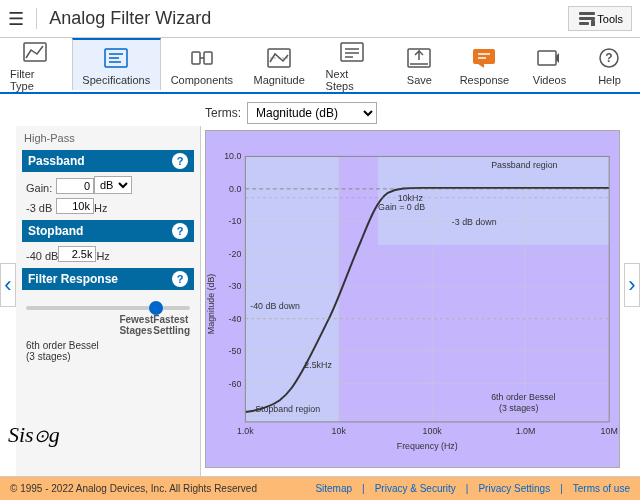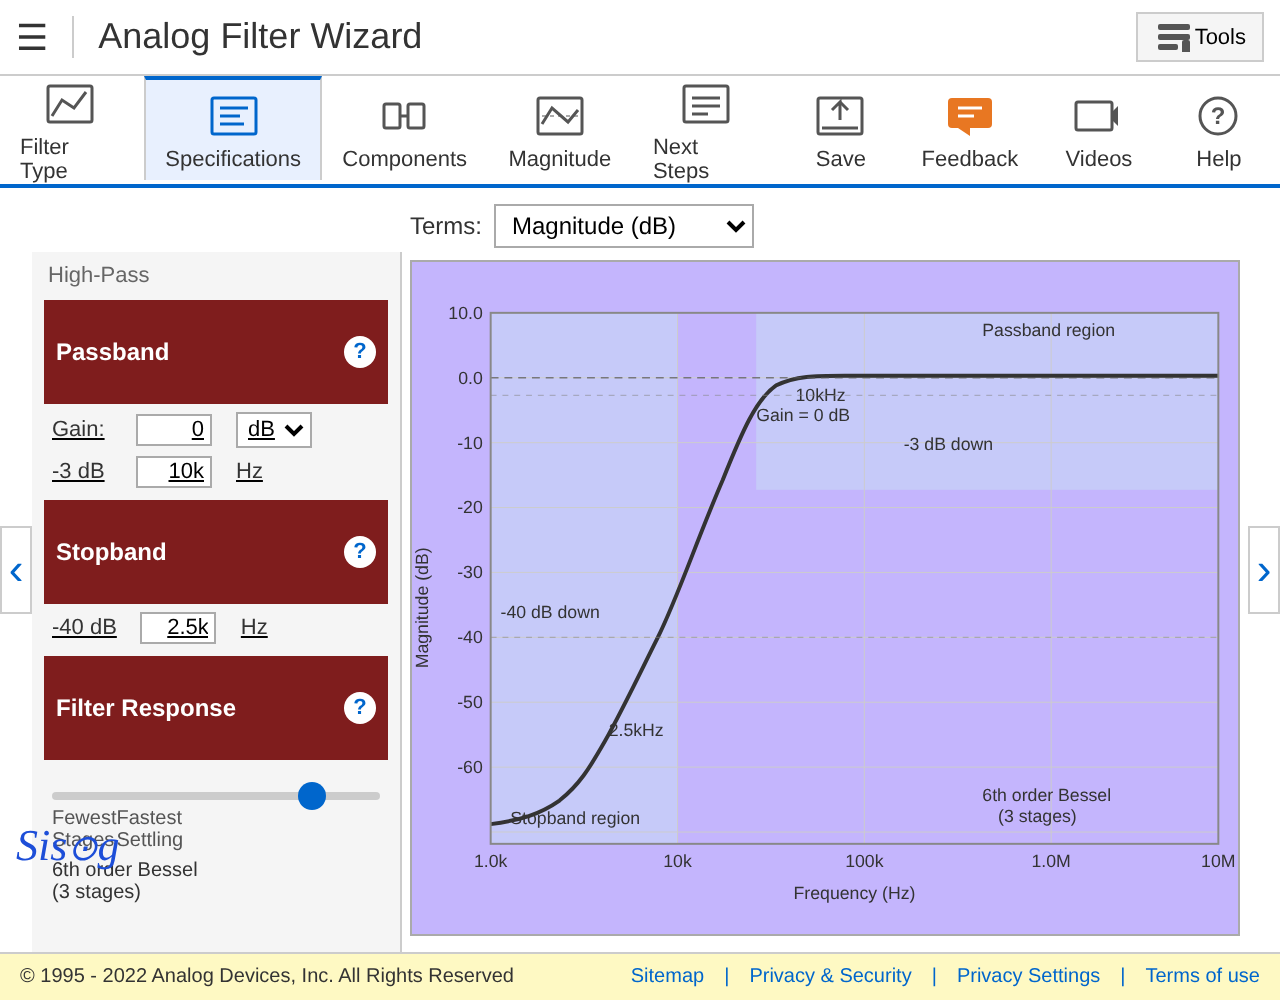--- a/index.html
+++ b/index.html
@@ -69,36 +69,36 @@
     #left-panel {
       width: 185px; min-width: 185px;
       background: #f5f5f5;
       border-right: 1px solid #ccc;
       padding: 6px;
       overflow-y: auto;
       position: relative;
     }
     .panel-title { font-size: 11px; color: #666; margin-bottom: 4px; padding-left: 2px; }
     .section-header {
-      background: #7f1d1d;
+      background: #0369a1;
       color: white;
-      padding: 18px 6px;
+      padding: 3px 6px;
       font-size: 12px;
       font-weight: bold;
       display: flex; align-items: center; justify-content: space-between;
       margin-bottom: 4px;
       margin-top: 6px;
     }
     .section-header .help-btn {
       width: 16px; height: 16px; border-radius: 50%;
       background: white; color: #0066cc;
       display: flex; align-items: center; justify-content: center;
       font-size: 11px; font-weight: bold; cursor: pointer;
     }
-    .param-row { display: flex; align-items: center; margin-bottom: 4px; gap: 12px; padding-left: 4px; text-decoration: underline; }
+    .param-row { display: flex; align-items: flex-end; margin-bottom: 4px; gap: 0; padding-left: 4px; }
     .param-label { font-size: 11px; color: #333; min-width: 30px; }
     .param-value {
       border: 1px solid #aaa; background: white;
       padding: 1px 3px; font-size: 11px; width: 38px; text-align: right;
     }
     .param-unit {
       font-size: 11px; color: #333;
     }
     .param-unit-select {
       border: 1px solid #aaa; background: white; font-size: 11px;
@@ -106,21 +106,21 @@
     }
     .slider-container { padding: 4px 4px 0 4px; }
     .slider-track {
       width: 100%; height: 4px; background: #ccc; border-radius: 2px;
       position: relative; margin: 8px 0 4px;
     }
     .slider-thumb {
       width: 14px; height: 14px; background: #0066cc; border-radius: 50%;
       position: absolute; top: -5px; left: 75%; cursor: pointer;
     }
-    .slider-labels { display: flex; justify-content: flex-start; font-size: 10px; color: #555; }
+    .slider-labels { display: flex; justify-content: flex-end; font-size: 10px; color: #555; font-weight: bold; }
     .filter-desc { font-size: 10px; color: #333; padding: 4px 4px 0; }
 
     
     #chart-area {
       flex: 1;
       padding: 8px 8px 8px 4px;
       background: white;
       position: relative;
     }
     .view-select-row { display: flex; align-items: center; margin-bottom: 6px; gap: 6px; }
@@ -133,40 +133,40 @@
       border: 1px solid #aaa;
       background: #c4b5fd;
       position: relative;
       width: 100%;
       height: calc(100% - 28px);
     }
     svg.chart { width: 100%; height: 100%; }
 
     
     #footer {
-      background: #fef9c3;
+      background: #fdba74;
       border-top: 1px solid #ccc;
       height: 24px;
       display: flex; align-items: center;
       padding: 0 10px;
       font-size: 10px; color: #333;
       justify-content: space-between;
     }
     .footer-links { display: flex; gap: 10px; }
     .footer-links span { cursor: pointer; color: #0066cc; }
     .footer-sep { color: #aaa; }
 
     
     .watermark {
       position: absolute;
-      bottom: 40px;
+      bottom: 28px;
       left: 8px;
       font-size: 22px;
       font-family: Georgia, serif;
-      color: #1d4ed8;
+      color: #000000;
       font-style: italic;
     }
 
     
     .outer-nav {
       position: absolute;
       top: 50%;
       transform: translateY(-50%);
       font-size: 22px;
       color: #0066cc;
@@ -269,21 +269,21 @@
 
   <div class="toolbar-item">
     <div class="icon-box">
       <svg viewBox="0 0 28 24">
           <rect x="3" y="3" width="22" height="15" rx="2" fill="#e87722"></rect>
           <polygon points="8,18 14,22 14,18" fill="#e87722"></polygon>
           <line x1="8" y1="8" x2="20" y2="8" stroke="white" stroke-width="1.5"></line>
           <line x1="8" y1="12" x2="16" y2="12" stroke="white" stroke-width="1.5"></line>
         </svg>
     </div>
-    <span>Feedback</span>
+    <span>Response</span>
   </div>
 
   <div class="toolbar-item">
     <div class="icon-box">
       <svg viewBox="0 0 28 24">
           <rect x="3" y="5" width="18" height="14" rx="1" fill="none" stroke="#555" stroke-width="1.5"></rect>
           <polygon points="24,7 21,10 21,14 24,17" fill="#555"></polygon>
         </svg>
     </div>
     <span>Videos</span>

